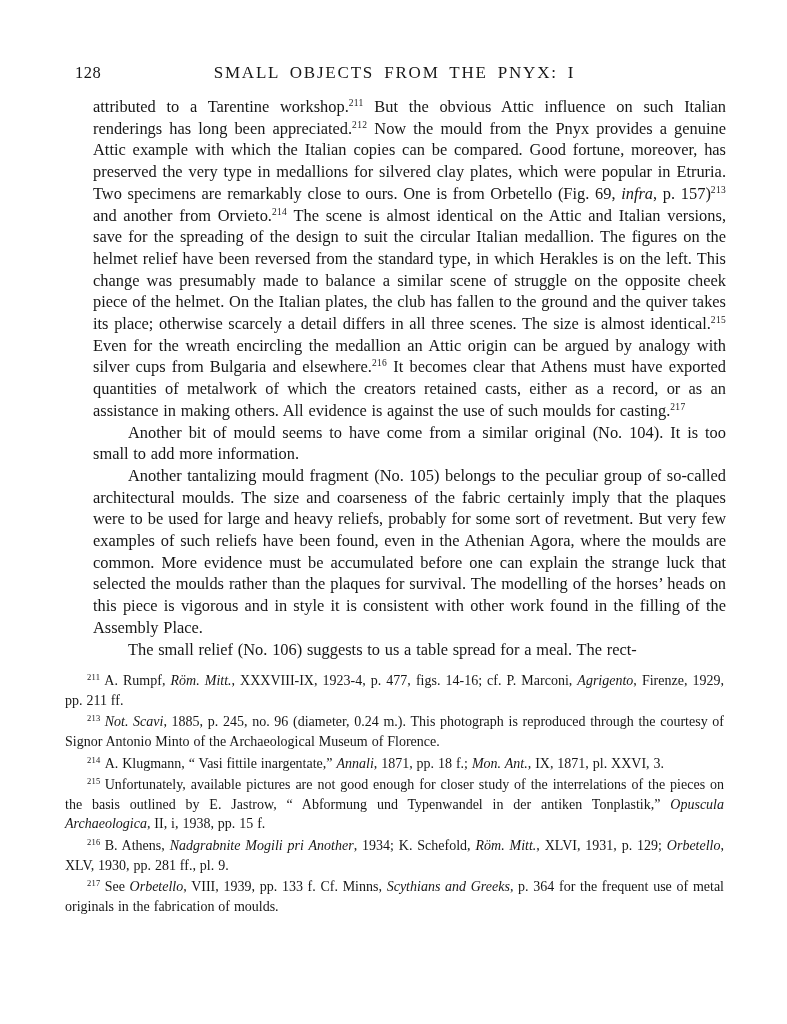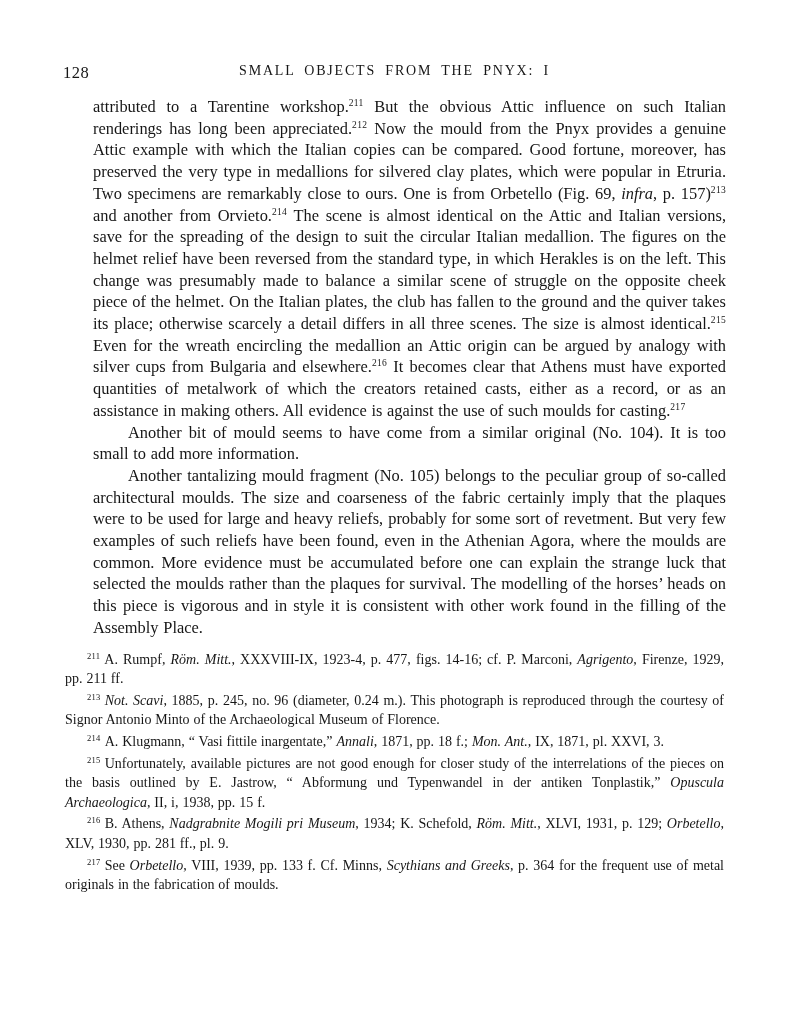--- a/index.html
+++ b/index.html
@@ -19,29 +19,29 @@
     overflow: hidden;
   }
   
   .page-header {
     position: relative;
     height: 21px;
     margin-bottom: 12px;
   }
   .page-num {
     position: absolute;
-    left: 0;
+    left: 12px;
     top: 0;
     font-size: 16.5px;
     letter-spacing: 0.5px;
   }
   .running-title {
     display: block;
     text-align: center;
-    font-size: 14px;
+    font-size: 17px;
     letter-spacing: 1.8px;
     word-spacing: 4px;
     white-space: nowrap;
   }
   
   .body-text {
     font-size: 16.4px;
     line-height: 21.7px;
     text-align: justify;
     word-spacing: 0.04em;
@@ -83,24 +83,25 @@
 
   <header class="page-header">
     <span class="page-num">128</span>
     <span class="running-title">SMALL OBJECTS FROM THE PNYX: I</span>
   </header>
 
   <main class="body-text">
     <p class="para"><span>attributed to a Tarentine workshop.</span><sup class="fnref">211</sup><span> But the obvious Attic influence on such Italian renderings has long been appreciated.</span><sup class="fnref">212</sup><span> Now the mould from the Pnyx provides a genuine Attic example with which the Italian copies can be compared. Good fortune, moreover, has preserved the very type in medallions for silvered clay plates, which were popular in Etruria. Two specimens are remarkably close to ours. One is from Orbetello (Fig. 69, </span><span class="it">infra</span><span>, p. 157)</span><sup class="fnref">213</sup><span> and another from Orvieto.</span><sup class="fnref">214</sup><span> The scene is almost identical on the Attic and Italian versions, save for the spreading of the design to suit the circular Italian medallion. The figures on the helmet relief have been reversed from the standard type, in which Herakles is on the left. This change was presumably made to balance a similar scene of struggle on the opposite cheek piece of the helmet. On the Italian plates, the club has fallen to the ground and the quiver takes its place; otherwise scarcely a detail differs in all three scenes. The size is almost identical.</span><sup class="fnref">215</sup><span> Even for the wreath encircling the medallion an Attic origin can be argued by analogy with silver cups from Bulgaria and elsewhere.</span><sup class="fnref">216</sup><span> It becomes clear that Athens must have exported quantities of metalwork of which the creators retained casts, either as a record, or as an assistance in making others. All evidence is against the use of such moulds for casting.</span><sup class="fnref">217</sup></p>
     <p class="para indent"><span>Another bit of mould seems to have come from a similar original (No. 104). It is too small to add more information.</span></p>
     <p class="para indent"><span>Another tantalizing mould fragment (No. 105) belongs to the peculiar group of so-called architectural moulds. The size and coarseness of the fabric certainly imply that the plaques were to be used for large and heavy reliefs, probably for some sort of revetment. But very few examples of such reliefs have been found, even in the Athenian Agora, where the moulds are common. More evidence must be accumulated before one can explain the strange luck that selected the moulds rather than the plaques for survival. The modelling of the horses’ heads on this piece is vigorous and in style it is consistent with other work found in the filling of the Assembly Place.</span></p>
+    <p class="para indent"><span>The small relief (No. 106) suggests to us a table spread for a meal. The rect-</span></p>
   </main>
 
   <section class="footnotes">
     <p class="footnote"><sup class="fn-num">211</sup><span class="fn-text"><span>A. Rumpf, </span><span class="it">Röm. Mitt.</span><span>, XXXVIII-IX, 1923-4, p. 477, figs. 14-16; cf. P. Marconi, </span><span class="it">Agrigento</span><span>, Firenze, 1929, pp. 211 ff.</span></span></p>
     <p class="footnote"><sup class="fn-num">213</sup><span class="fn-text"><span class="it">Not. Scavi</span><span>, 1885, p. 245, no. 96 (diameter, 0.24 m.). This photograph is reproduced through the courtesy of Signor Antonio Minto of the Archaeological Museum of Florence.</span></span></p>
     <p class="footnote"><sup class="fn-num">214</sup><span class="fn-text"><span>A. Klugmann, “ Vasi fittile inargentate,” </span><span class="it">Annali</span><span>, 1871, pp. 18 f.; </span><span class="it">Mon. Ant.</span><span>, IX, 1871, pl. XXVI, 3.</span></span></p>
     <p class="footnote"><sup class="fn-num">215</sup><span class="fn-text"><span>Unfortunately, available pictures are not good enough for closer study of the interrelations of the pieces on the basis outlined by E. Jastrow, “ Abformung und Typenwandel in der antiken Tonplastik,” </span><span class="it">Opuscula Archaeologica</span><span>, II, i, 1938, pp. 15 f.</span></span></p>
-    <p class="footnote"><sup class="fn-num">216</sup><span class="fn-text"><span>B. Athens, </span><span class="it">Nadgrabnite Mogili pri Museum</span><span>, 1934; K. Schefold, </span><span class="it">Röm. Mitt.</span><span>, XLVI, 1931, p. 129; </span><span class="it">Orbetello</span><span>, XLV, 1930, pp. 281 ff., pl. 9.</span></span></p>
+    <p class="footnote"><sup class="fn-num">216</sup><span class="fn-text"><span>B. Athens, </span><span class="it">Nadgrabnite Mogili pri Another</span><span>, 1934; K. Schefold, </span><span class="it">Röm. Mitt.</span><span>, XLVI, 1931, p. 129; </span><span class="it">Orbetello</span><span>, XLV, 1930, pp. 281 ff., pl. 9.</span></span></p>
     <p class="footnote"><sup class="fn-num">217</sup><span class="fn-text"><span>See </span><span class="it">Orbetello</span><span>, VIII, 1939, pp. 133 f. Cf. Minns, </span><span class="it">Scythians and Greeks</span><span>, p. 364 for the frequent use of metal originals in the fabrication of moulds.</span></span></p>
   </section>
 
 </div>
 
 </body></html>

